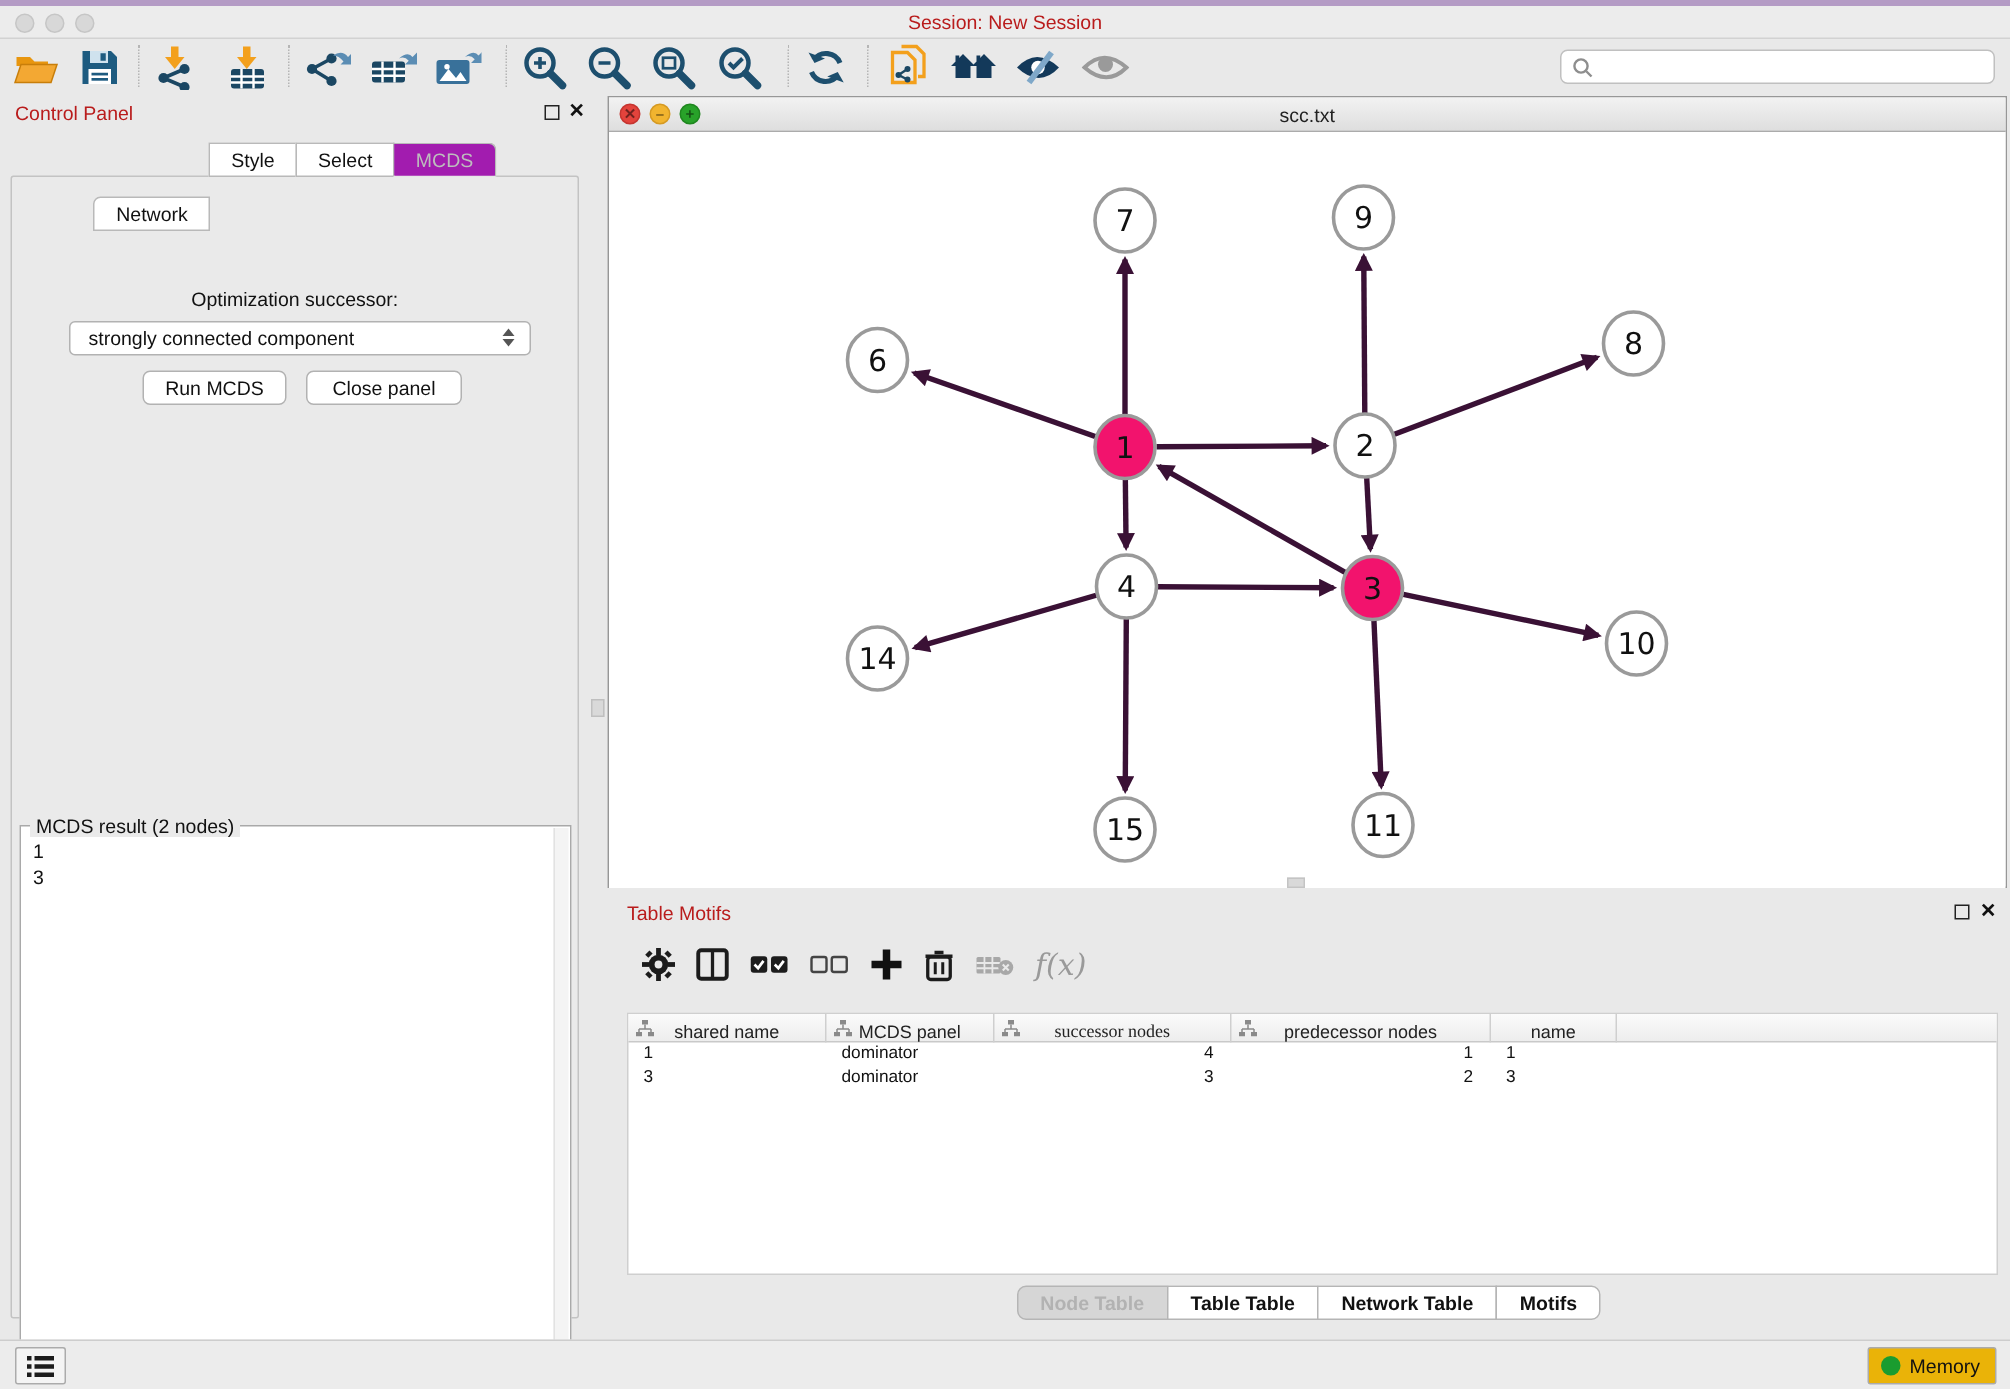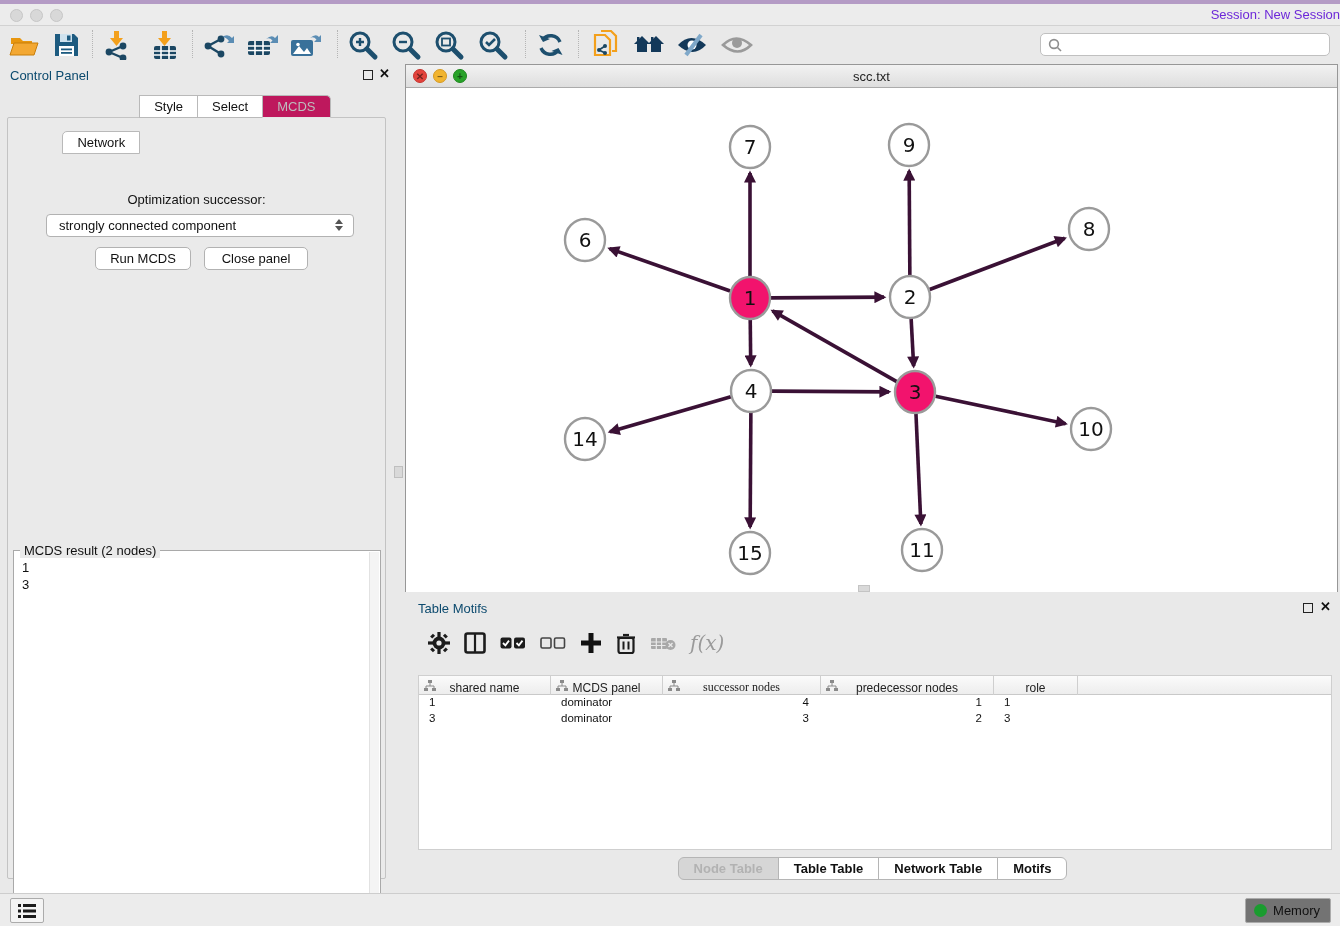--- a/index.html
+++ b/index.html
@@ -3,41 +3,41 @@
 <meta charset="utf-8">
 <style>
   * { box-sizing: border-box; margin: 0; padding: 0; }
   html,body { width:1340px; height:926px; }
   body { font-family: "Liberation Sans", sans-serif; background:#e9e9e9; }
   #app { position:relative; width:1340px; height:926px; background:#e9e9e9; overflow:hidden; }
 
   
   .purple-strip { position:absolute; left:0; top:0; width:1340px; height:4px; background:#b49bc5; }
   .titlebar { position:absolute; left:0; top:4px; width:1340px; height:22px; background:#ececec; border-bottom:1px solid #d2d2d2; }
-  .titlebar .title { position:absolute; left:0; right:0; top:3px; text-align:right; font-size:13px; color:#6d28d9; }
+  .titlebar .title { position:absolute; left:0; right:0; top:3px; text-align:center; font-size:13px; color:#b91c1c; }
   .tl-dot { position:absolute; top:5px; width:13px; height:13px; border-radius:50%; background:#d8d8d8; border:1px solid #c6c6c6; }
 
   
   .toolbar { position:absolute; left:0; top:27px; width:1340px; height:35px; background:#e9e9e9; }
   .tb-icon { position:absolute; top:2px; width:32px; height:32px; display:flex; align-items:center; justify-content:center; }
   .tb-sep { position:absolute; top:3px; width:0; height:28px; border-left:1px dotted #b5b5b5; }
   .searchbox { position:absolute; left:1040px; top:6px; width:290px; height:23px; background:#fff; border:1px solid #c0c0c0; border-radius:5px; display:flex; align-items:center; padding-left:7px; }
   .searchbox input { border:none; outline:none; flex:1; font-size:12px; margin-left:5px; font-family:"Liberation Sans",sans-serif; background:transparent;}
 
   
   .control-panel { position:absolute; left:0; top:62px; width:393px; height:828px; background:#e9e9e9; }
   .panel-titlerow { position:relative; height:26px; }
-  .panel-title { position:absolute; left:10px; top:6px; font-size:13px; color:#0c4a6e; }
+  .panel-title { position:absolute; left:10px; top:6px; font-size:13px; color:#b91c1c; }
   .win-btn-sq { position:absolute; top:8px; width:10px; height:10px; border:1.6px solid #222; }
   .win-btn-x  { position:absolute; top:4px; font-size:13px; font-weight:bold; color:#111; }
   .cp-tabs { position:absolute; left:0; top:33px; width:393px; display:flex; justify-content:center; z-index:3; }
   .tab { height:23px; padding:0 14px; font-size:13px; line-height:21px; background:#fff; border:1px solid #b9b9b9; margin-left:-1px; color:#111; }
   .tab:first-child { border-top-left-radius:5px; margin-left:0;margin-top:36px; }
   .tab:last-child { border-top-right-radius:5px; }
-  .tab.selected { background:#be185d; color:#bdbdbd; border-bottom-color:#e6e6e6; }
+  .tab.selected { background:#a21caf; color:#bdbdbd; border-bottom-color:#e6e6e6; }
   .cp-box { position:absolute; left:7px; top:55px; width:379px; height:762px; border:1px solid #c3c3c3; background:#eaeaea; border-radius:2px; }
   .opt-label { position:absolute; left:0; right:0; top:74px; text-align:center; font-size:13px; color:#111; }
   .criterion { position:absolute; left:38px; top:96px; width:308px; height:23px; background:#fff; border:1px solid #b2b2b2; border-radius:4px; font-size:13px; line-height:21px; padding-left:12px; color:#111; }
   .criterion .stepper { position:absolute; right:8px; top:2px; width:12px; height:18px; }
   .criterion .stepper div { width:0; height:0; border-left:4px solid transparent; border-right:4px solid transparent; margin:2px auto; }
   .step-up { border-bottom:5px solid #555; }
   .step-dn { border-top:5px solid #555; }
   .cp-btn { position:absolute; top:129px; height:23px; background:#fff; border:1px solid #b2b2b2; border-radius:5px; font-size:13px; text-align:center; line-height:21px; color:#111; }
   .mcds-result { position:absolute; left:5px; top:432px; width:368px; height:377px; border:1px solid #a9a9a9; background:#fff; }
   .mcds-legend { position:absolute; left:6px; top:-8px; background:#eaeaea; padding:0 4px; font-size:13px; color:#111; }
@@ -69,21 +69,21 @@
   .tp-td { padding:1px 12px 0 10px; overflow:hidden; white-space:nowrap; }
   .tp-tabs { position:absolute; left:0; top:262px; width:935px; display:flex; justify-content:center; }
   .tp-tab { height:23px; padding:0 15px; font-size:13px; line-height:21px; background:#fff; border:1px solid #b5b5b5; margin-left:-1px; color:#111; font-weight:bold; }
   .tp-tab:first-child { border-top-left-radius:6px; border-bottom-left-radius:6px; margin-left:0; }
   .tp-tab:last-child { border-top-right-radius:6px; border-bottom-right-radius:6px; }
   .tp-tab.selected { background:#d6d6d6; color:#b2b2b2; }
 
   
   .statusbar { position:absolute; left:0; top:893px; width:1340px; height:33px; background:#ececec; border-top:1px solid #cdcdcd; }
   .list-btn { position:absolute; left:10px; top:4px; width:34px; height:25px; background:#f4f4f4; border:1px solid #ababab; border-radius:2px; display:flex; align-items:center; justify-content:center; }
-  .memory-btn { position:absolute; right:9px; top:4px; height:25px; padding:0 10px 0 8px; background:#737373; border:1px solid #ababab; border-radius:2px; display:flex; align-items:center; gap:6px; font-size:13px; color:#111; }
+  .memory-btn { position:absolute; right:9px; top:4px; height:25px; padding:0 10px 0 8px; background:#eab308; border:1px solid #ababab; border-radius:2px; display:flex; align-items:center; gap:6px; font-size:13px; color:#111; }
   .mem-dot { width:13px; height:13px; border-radius:50%; background:#1a9c2f; }
 
   svg { display:block; }
 </style>
 </head>
 <body>
 
 <div id="app">
 
   <div class="purple-strip"></div>
@@ -460,21 +460,21 @@
               <g fill="#8a8a8a">
                 <rect x="4" y="0" width="4" height="3"></rect>
                 <path d="M6 3 v3 M2 6 h8 M2 6 v2 M10 6 v2" stroke="#8a8a8a" stroke-width="1" fill="none"></path>
                 <rect x="0" y="8" width="4" height="3"></rect>
                 <rect x="8" y="8" width="4" height="3"></rect>
               </g>
             </svg>
             <span>predecessor nodes</span>
           </div>
           <div class="tp-th" style="width: 84px;">
-            <span>role</span>
+            <span>name</span>
           </div>
         </div>
       <div id="tp-rows">
           <div class="tp-row">
             <div class="tp-td" style="width: 132px; text-align: left;">1</div>
             <div class="tp-td" style="width: 112px; text-align: left;">dominator</div>
             <div class="tp-td" style="width: 158px; text-align: right;">4</div>
             <div class="tp-td" style="width: 173px; text-align: right;">1</div>
             <div class="tp-td" style="width: 84px; text-align: left;">1</div>
           </div>

